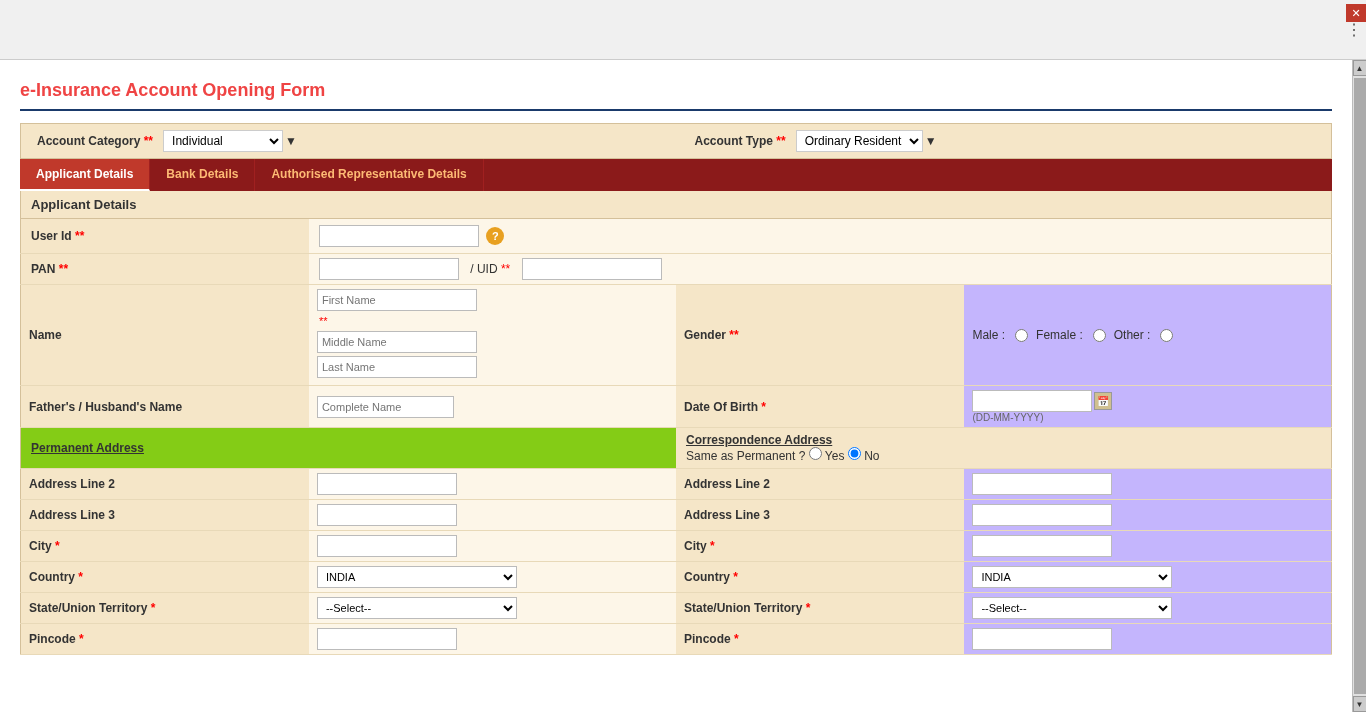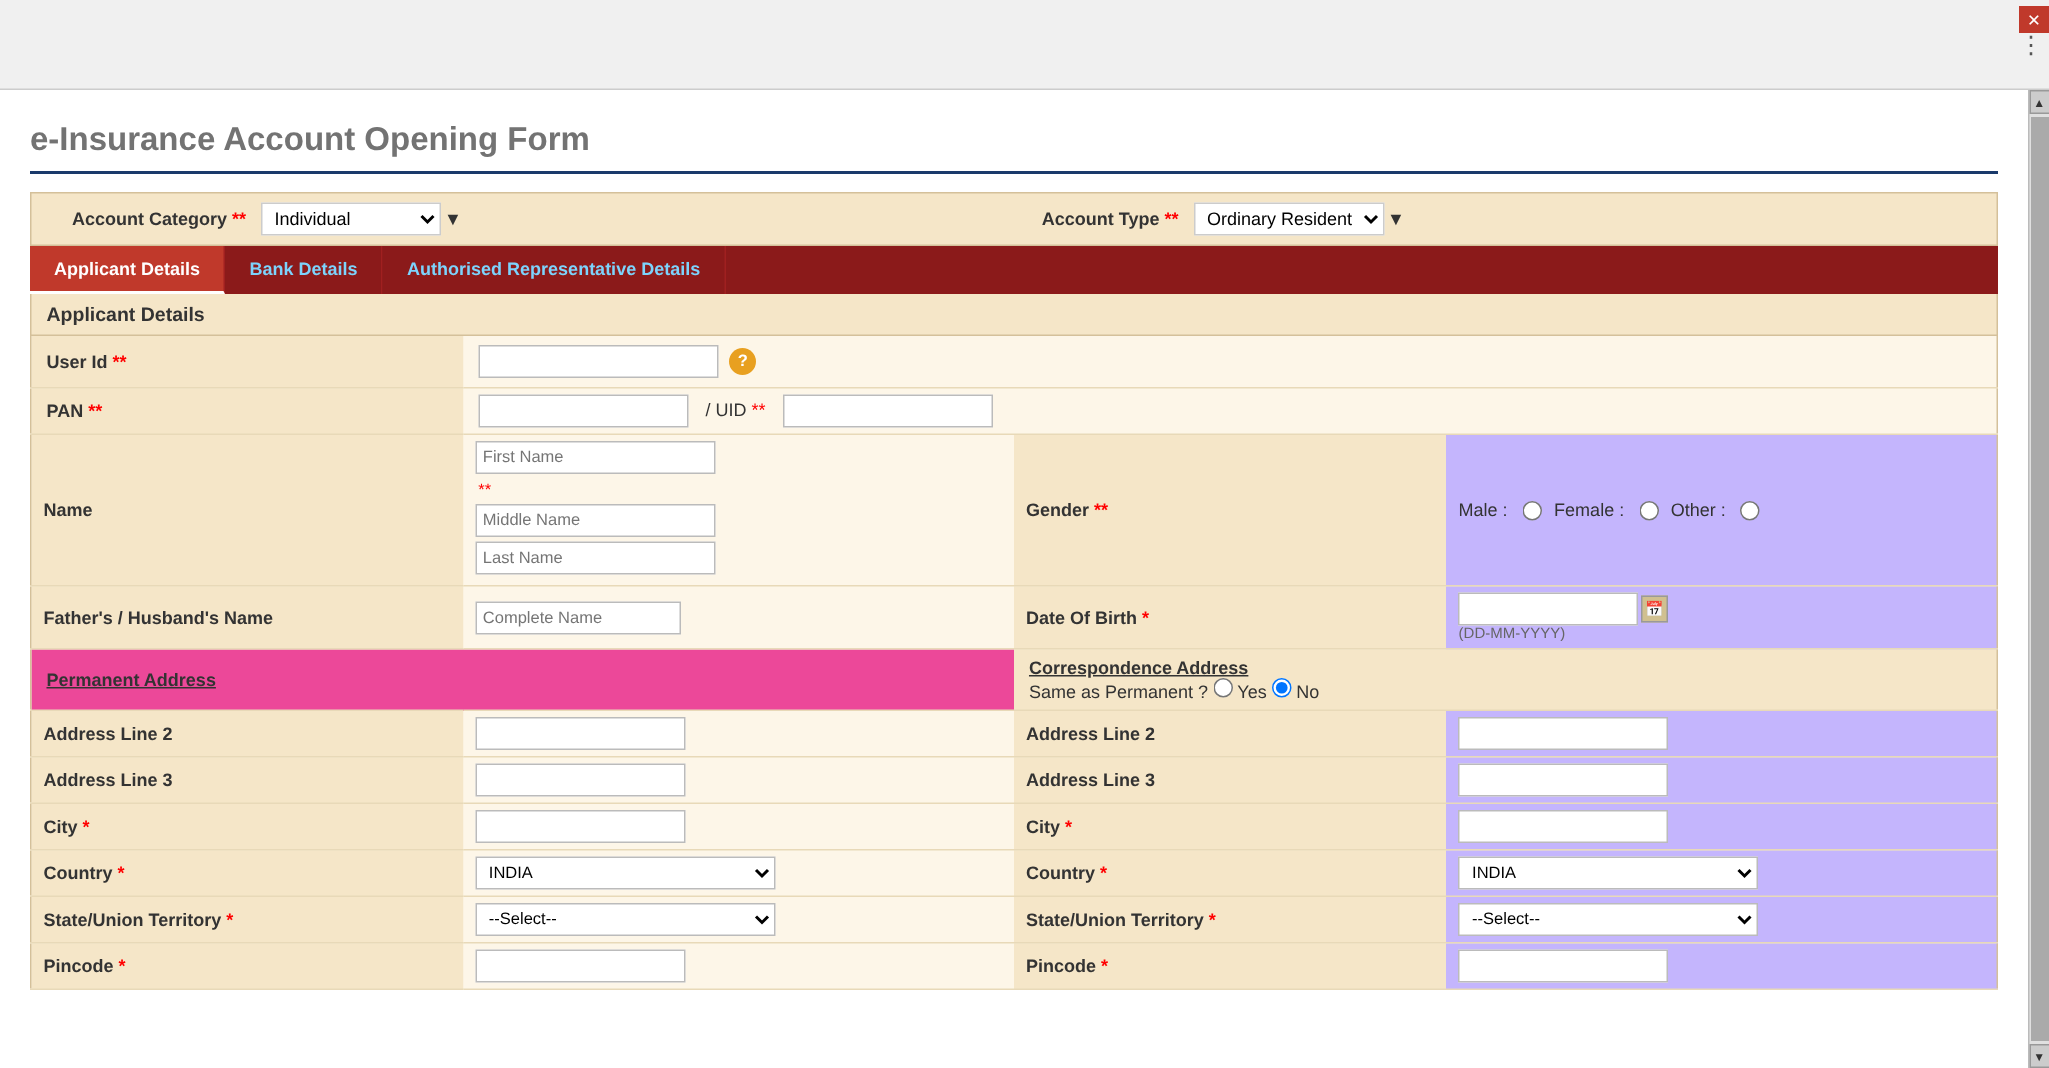--- a/index.html
+++ b/index.html
@@ -77,34 +77,34 @@
     }
 
     .scrollbar-thumb {
       width: 12px;
       background: #aaa;
       flex: 1;
       margin: 2px 1px;
     }
 
     .page-title {
-      font-size: 22px;
-      font-weight: bold;
-      color: #737373;
+      font-size: 18px;
+      font-weight: bold;
+      color: #ef4444;
       padding: 10px 0 8px 0;
       border-bottom: 2px solid #1a3a6b;
       margin-bottom: 12px;
     }
 
     .form-header-row {
       background: #f5e6c8;
       border: 1px solid #d4c09a;
       display: flex;
       align-items: center;
-      padding: 6px 27px;
+      padding: 6px 16px;
       margin-bottom: 0;
       gap: 37px;
     }
 
     .form-header-row .field-group {
       display: flex;
       align-items: center;
       flex: 1;
     }
 
@@ -130,21 +130,21 @@
       background: #8b1a1a;
       margin-bottom: 0;
     }
 
     .tab {
       padding: 8px 16px;
       cursor: pointer;
       font-size: 12px;
       font-weight: bold;
       border-right: 1px solid #a02020;
-      color: #7dd3fc;
+      color: #fdba74;
     }
 
     .tab.active {
       background: #c0392b;
       color: white;
       border-bottom: 2px solid white;
     }
 
     .tab:not(.active) {
       background: #8b1a1a;
@@ -415,21 +415,21 @@
         <td class="input-cell-right">
           <div style="display:flex; align-items:center;">
             <input type="text" style="width: 120px;">
             <span class="calendar-icon">📅</span>
           </div>
           <span class="date-hint">(DD-MM-YYYY)</span>
         </td>
       </tr>
 
       <tr class="addr-header-row">
-        <td colspan="2" style="background:#ec4899; padding:5px 10px;">
+        <td colspan="2" style="background:#84cc16; padding:5px 10px;">
           <span class="underline-link">Permanent Address</span>
         </td>
         <td colspan="2" style="background:#f5e6c8; padding:5px 10px;">
           <span class="underline-link">Correspondence Address</span>
           <br>
           <span>
             <span>Same as Permanent ?</span>
           </span>
           <input type="radio" name="same_permanent" value="yes" style="">
           <label>Yes</label>

